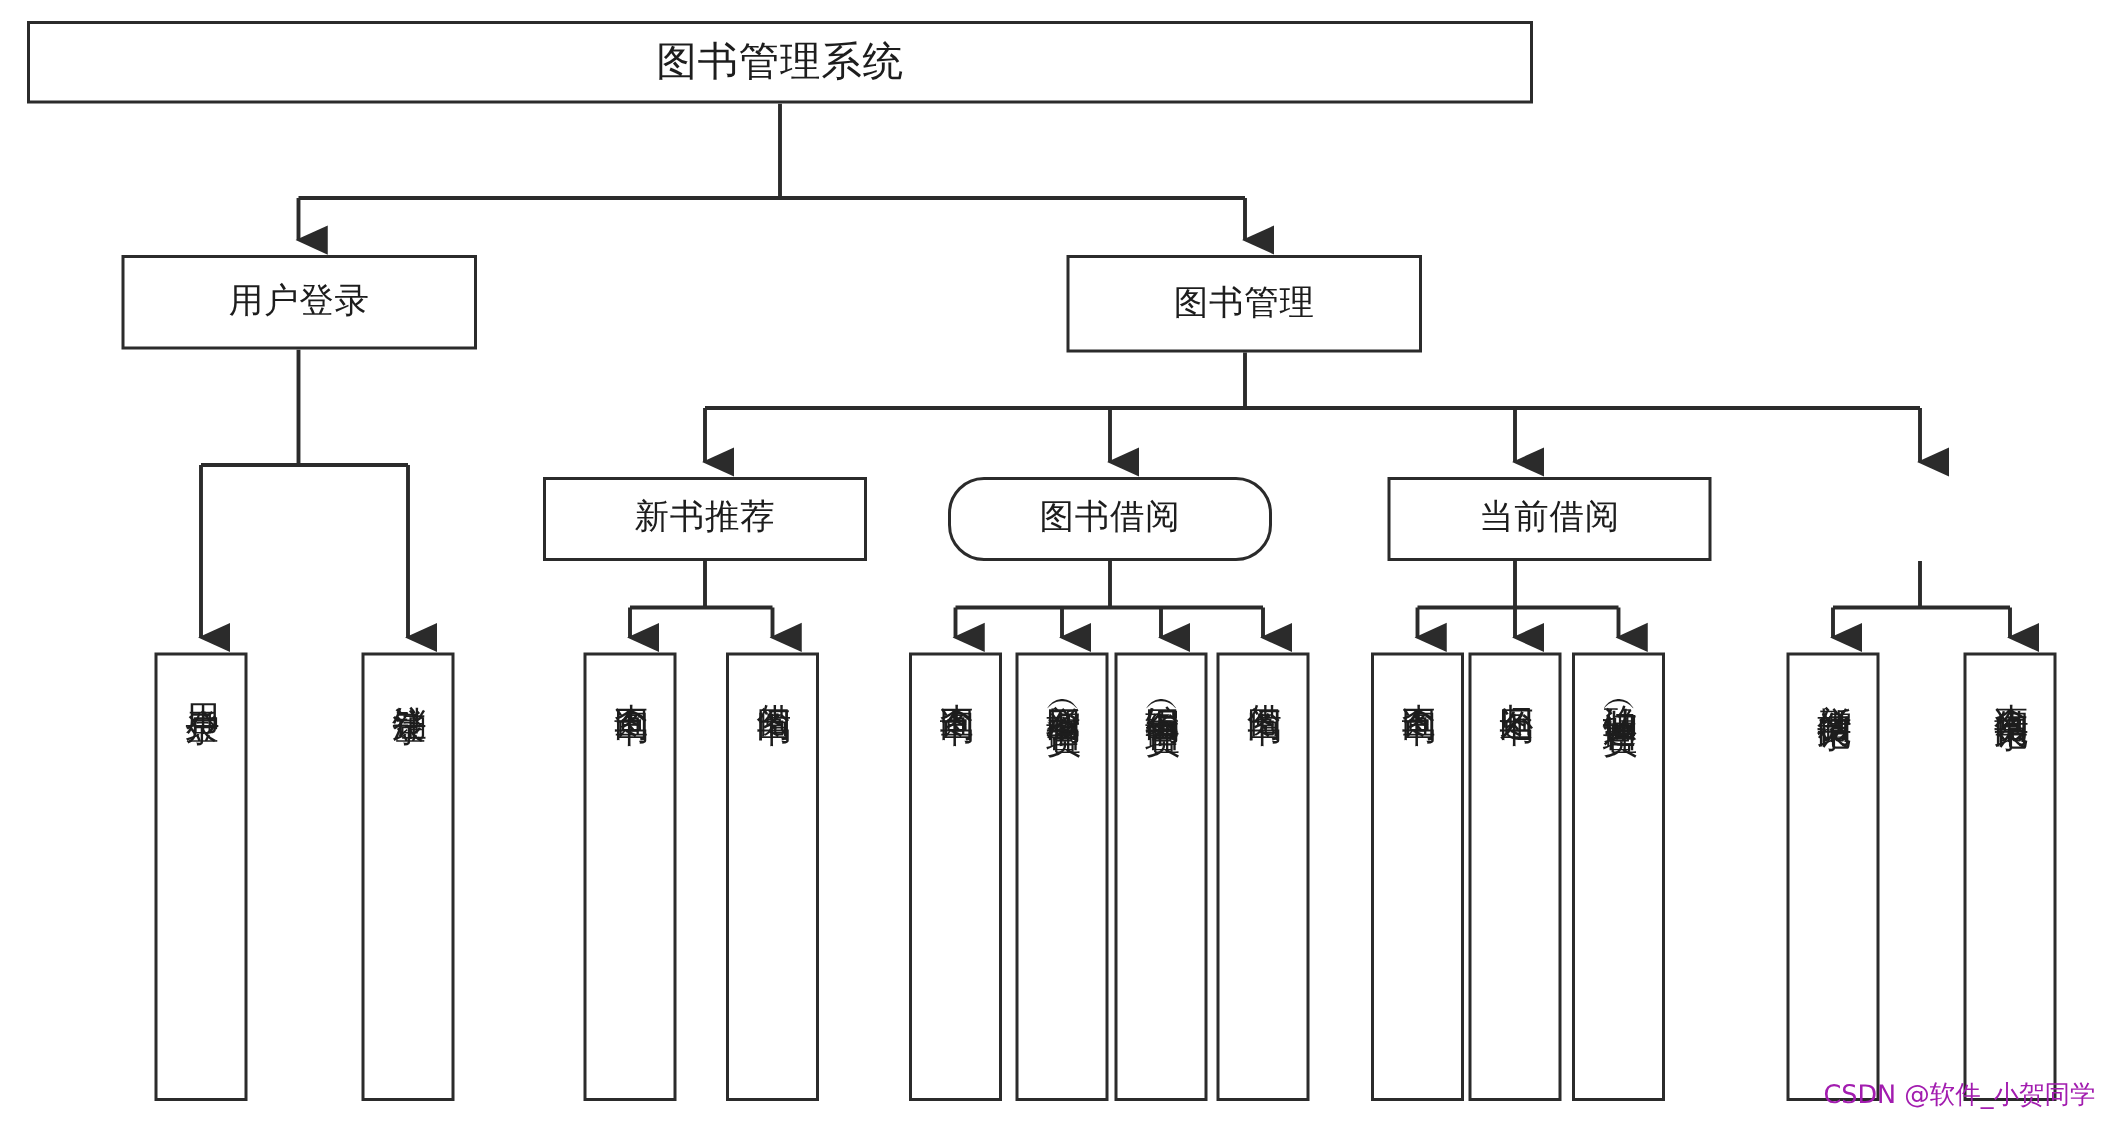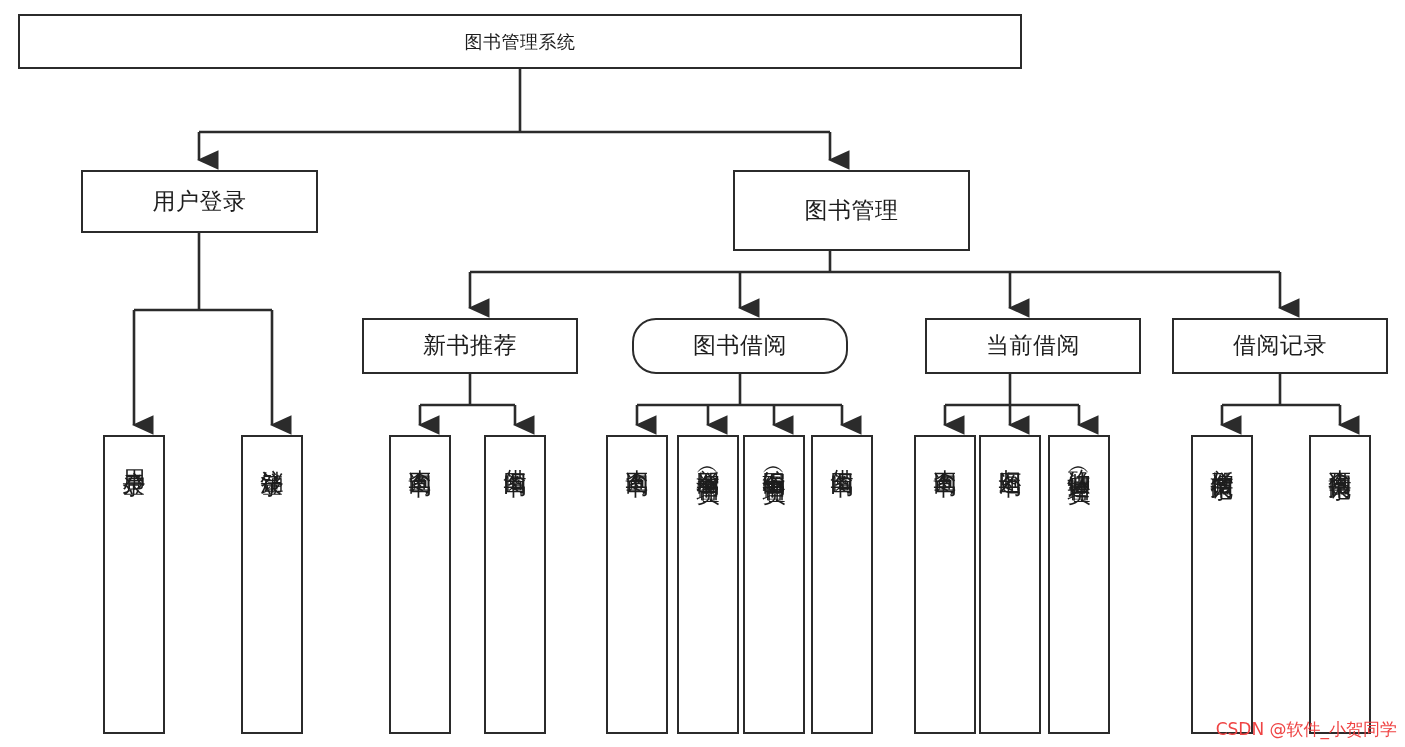--- a/index.html
+++ b/index.html
@@ -37,41 +37,41 @@
   .node .label {
     color: #1d1d1d;
     white-space: nowrap;
     line-height: 1.18;
   }
   .node.horiz .label {
     font-size: 23px;
     letter-spacing: 0.5px;
   }
   .node.root .label {
-    font-size: 18px;
+    font-size: 27px;
   }
   .node.leaf {
     align-items: flex-start;
     justify-content: center;
     padding-top: 14px;
   }
   .node.leaf .label {
     writing-mode: vertical-rl;
     text-orientation: upright;
     font-size: 23px;
     letter-spacing: 2px;
     line-height: 1.0;
     white-space: nowrap;
   }
   .watermark {
     position: absolute;
     right: 8px;
     bottom: 6px;
     font-size: 17px;
-    color: #ef4444;
+    color: #a21caf;
     z-index: 5;
     white-space: nowrap;
   }
 </style>
 </head>
 <body>
 
 <div id="canvas">
 
   <svg class="edges" viewBox="0 0 1405 747" xmlns="http://www.w3.org/2000/svg">
@@ -124,35 +124,32 @@
     </g>
   </svg>
 
   <div class="node root horiz" style="left:18px; top:14px; width:1004px; height:55px;">
     <span class="label">图书管理系统</span>
   </div>
 
   <div class="node horiz" style="left:81px; top:170px; width:237px; height:63px;">
     <span class="label">用户登录</span>
   </div>
-  <div class="node horiz" style="left:711px; top:170px; width:237px; height:81px;margin-left:22px;">
+  <div class="node horiz" style="left:711px; top:170px; width:237px; height:65px;">
     <span class="label">图书管理</span>
   </div>
 
   <div class="node horiz" style="left:362px; top:318px; width:216px; height:56px;text-align:center;">
     <span class="label">新书推荐</span>
   </div>
   <div class="node horiz" style="left:632px; top:318px; width:216px; height:56px;border-radius:24px;">
     <span class="label">图书借阅</span>
   </div>
   <div class="node horiz" style="left:902px; top:318px; width:216px; height:56px;margin-left:23px;">
     <span class="label">当前借阅</span>
-  </div>
-  <div class="node horiz" style="left:1172px; top:318px; width:216px; height:56px;">
-    <span class="label">借阅记录</span>
   </div>
 
   <div class="node leaf" style="left:103px; top:435px; width:62px; height:299px;">
     <span class="label">用户登录</span>
   </div>
   <div class="node leaf" style="left:241px; top:435px; width:62px; height:299px;">
     <span class="label">注销登录</span>
   </div>
 
   <div class="node leaf" style="left:389px; top:435px; width:62px; height:299px;">

